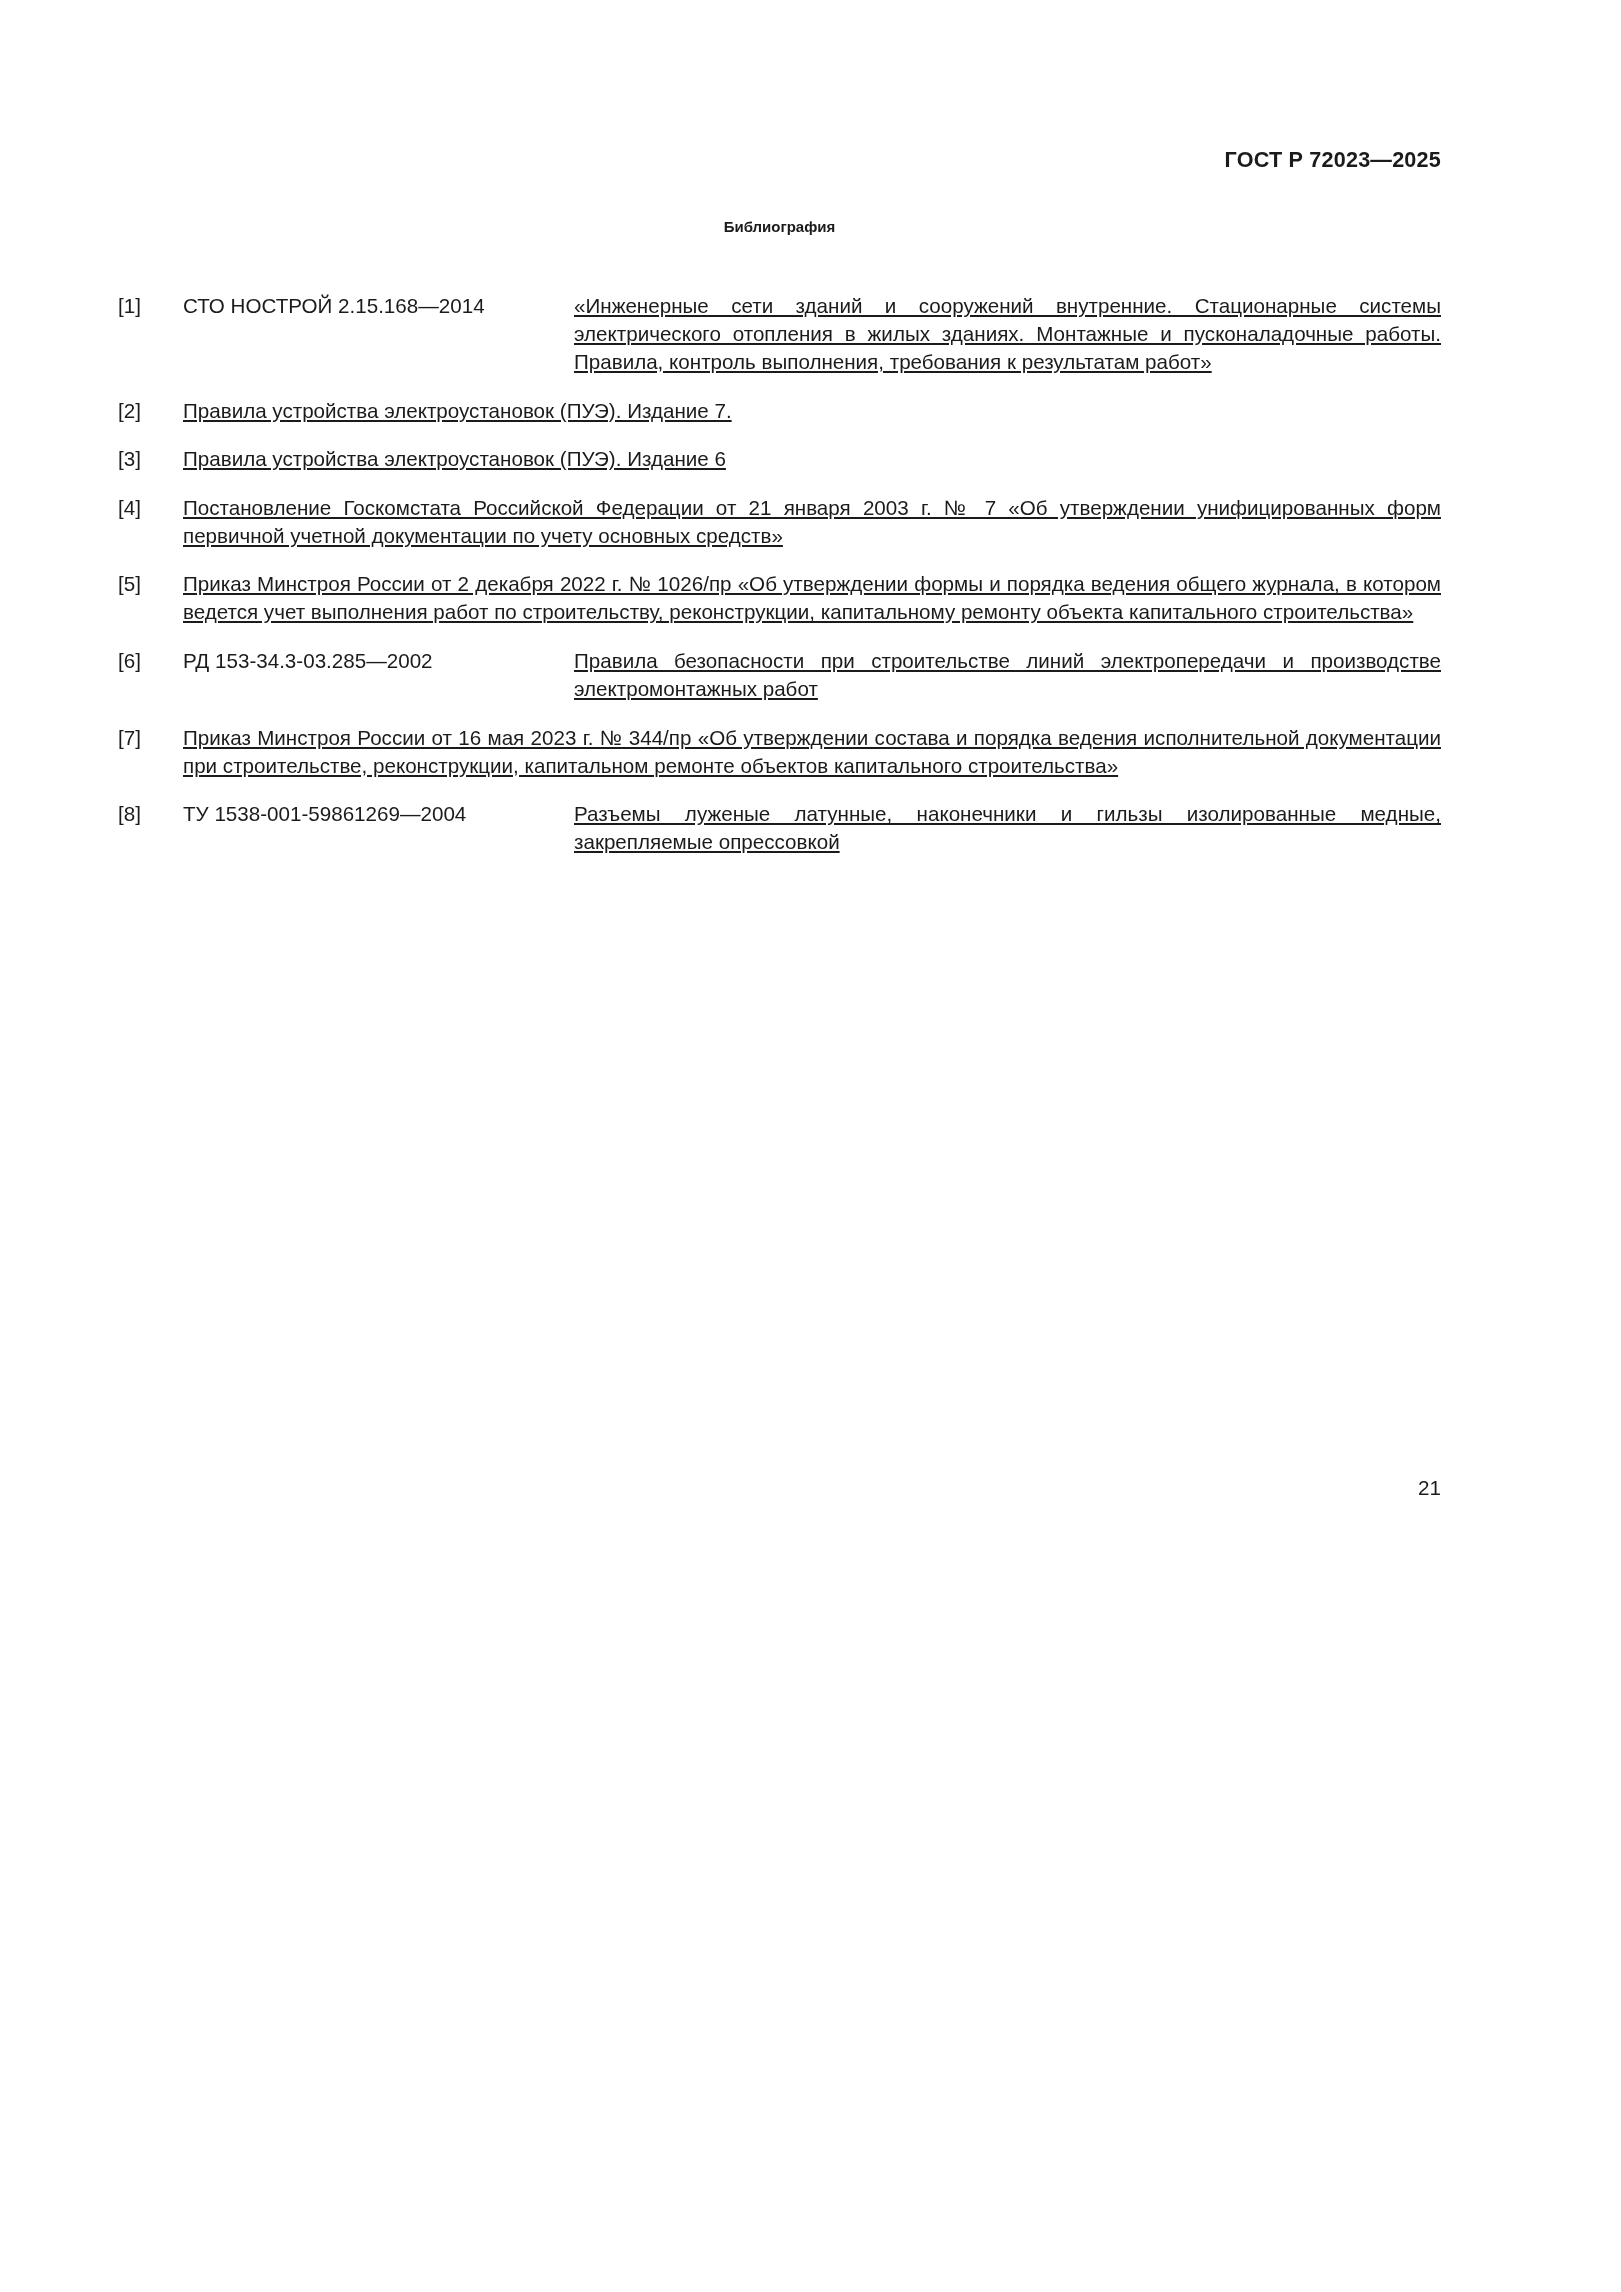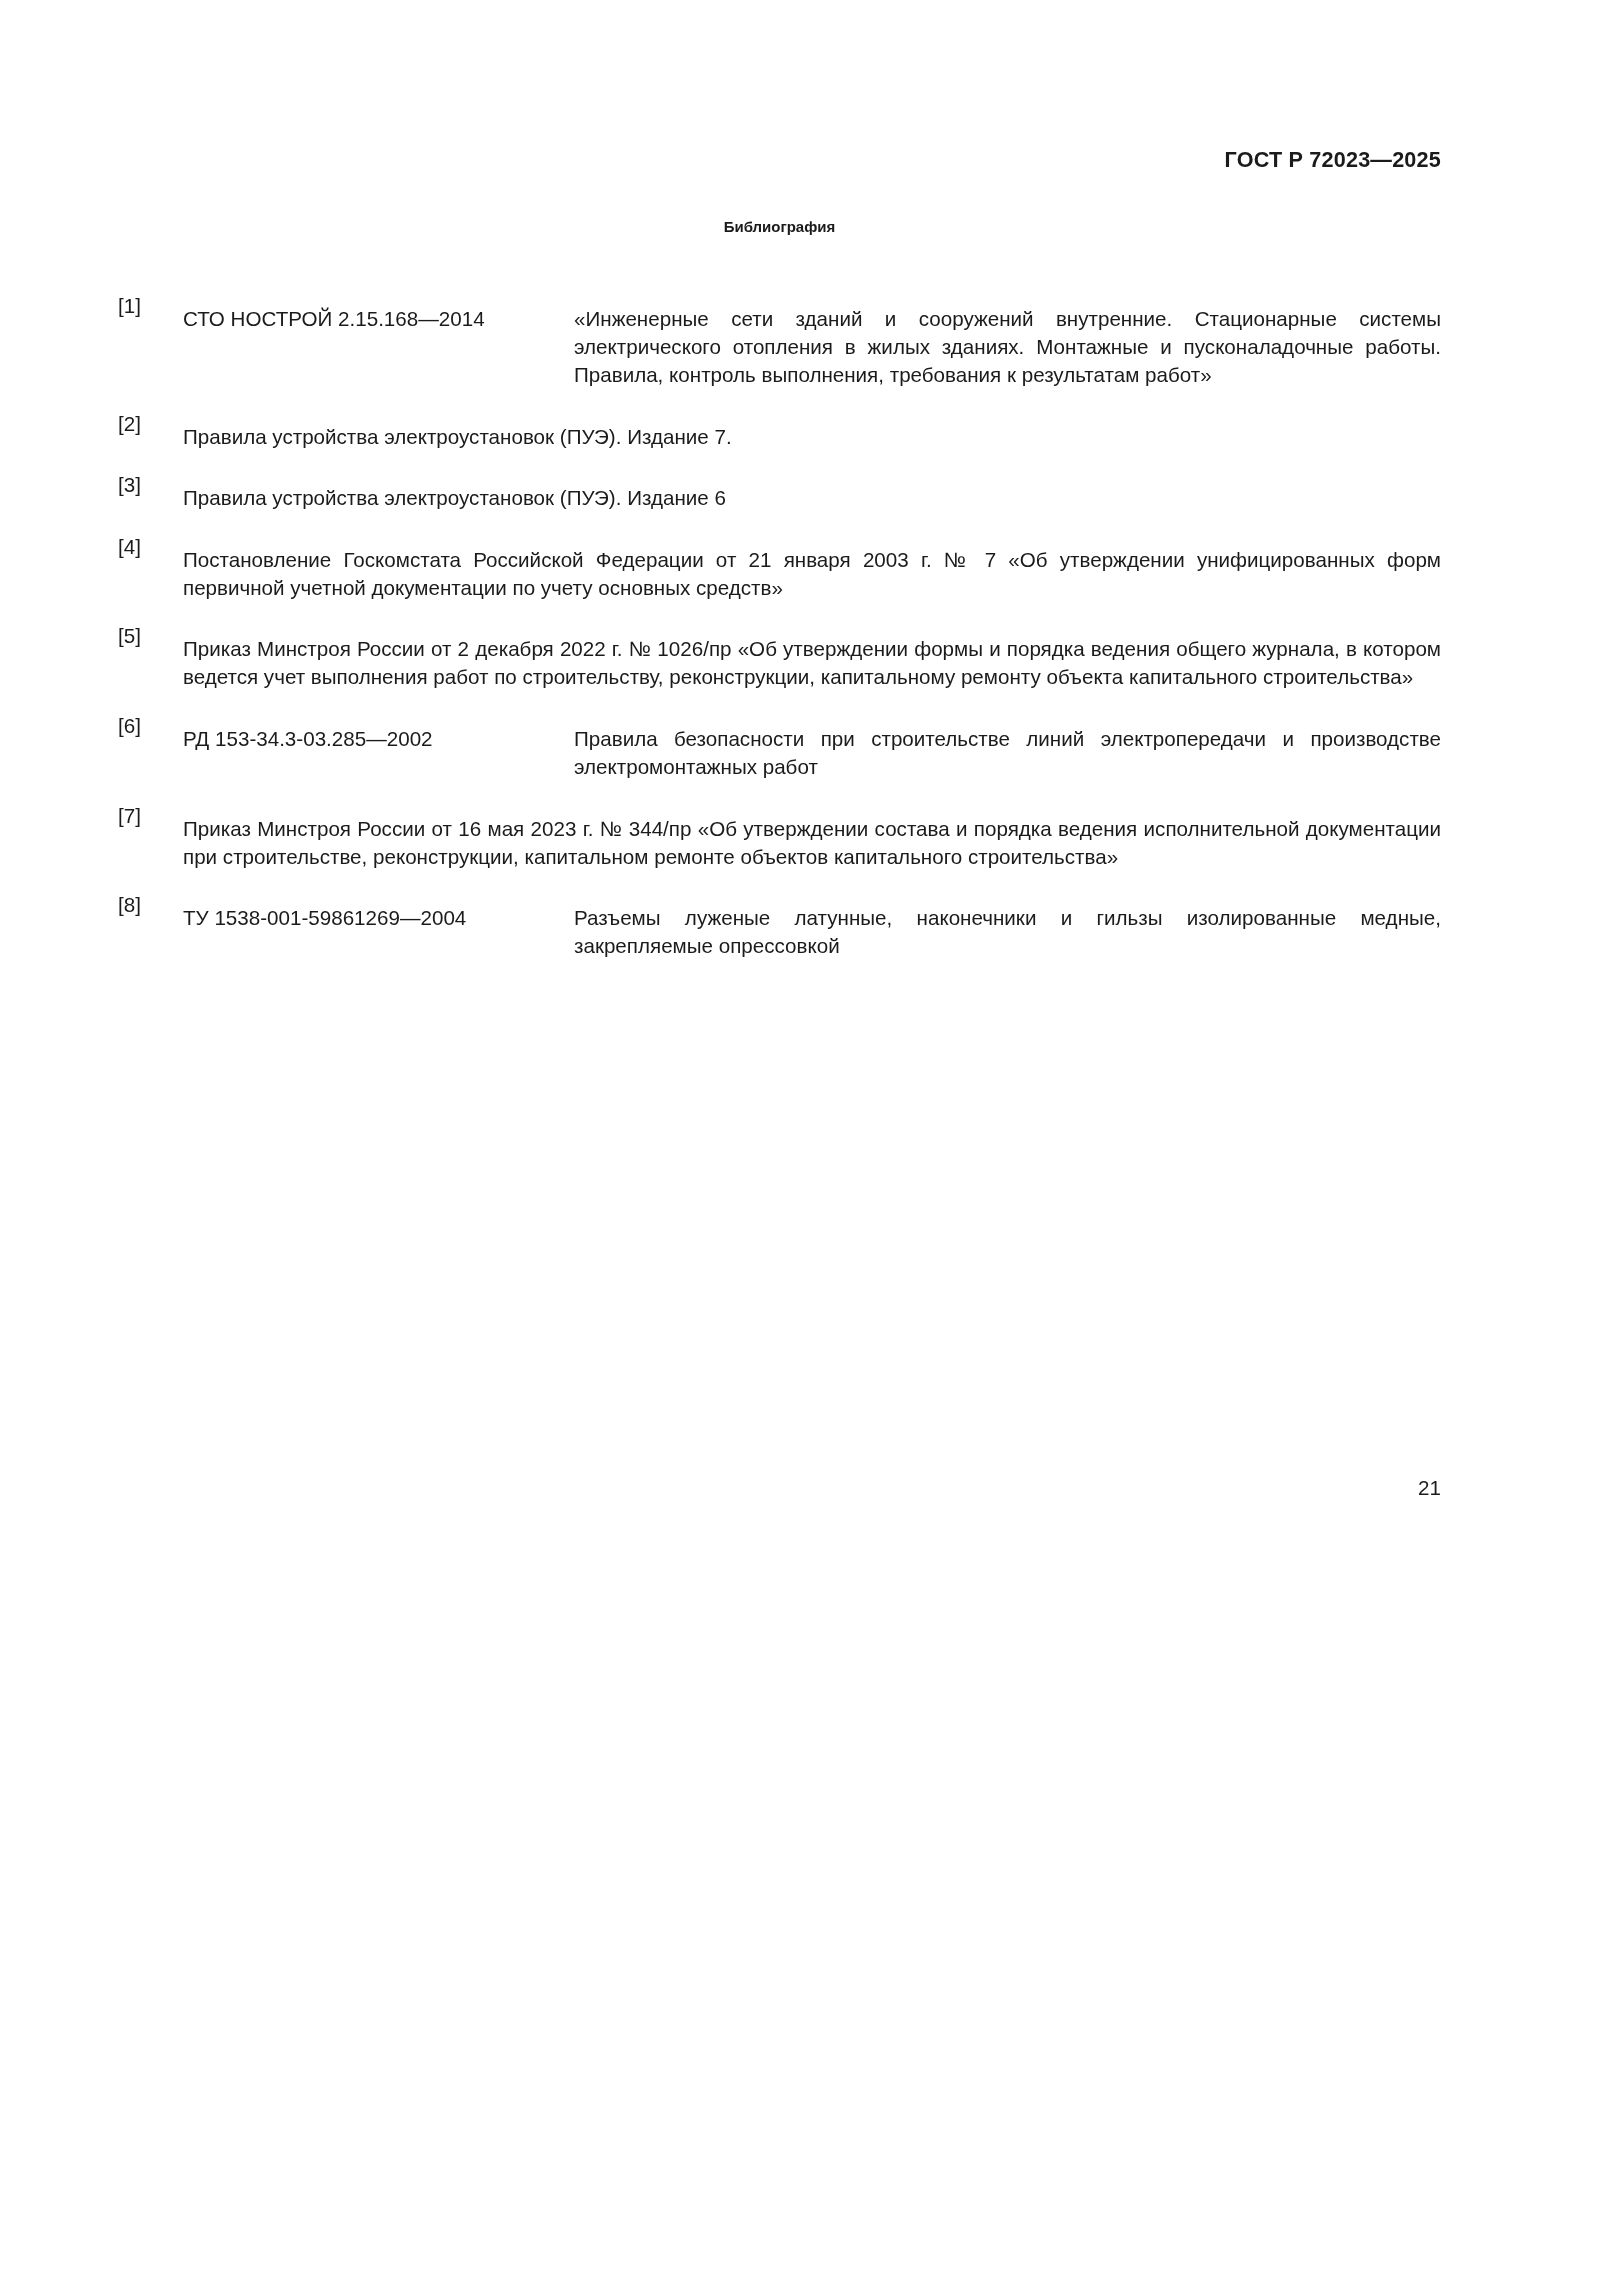--- a/index.html
+++ b/index.html
@@ -41,30 +41,30 @@
   }
   .entry-ref {
     flex: 0 0 65px;
     width: 65px;
   }
   .entry-body {
     flex: 1;
     display: grid;
     grid-template-columns: 391px 1fr;
     align-items: start;
-    margin-top: 13px;
   }
   .entry-body.no-code {
     grid-template-columns: 1fr;
   }
   .entry-code {
     padding-right: 23.5px;
   }
   .entry-text {
     text-align: justify;
+    text-decoration: underline;
   }
   .page-number {
     position: absolute;
     right: 180px;
     bottom: 167px;
     font-size: 20.6px;
   }
 </style>
 </head>
 <body>

